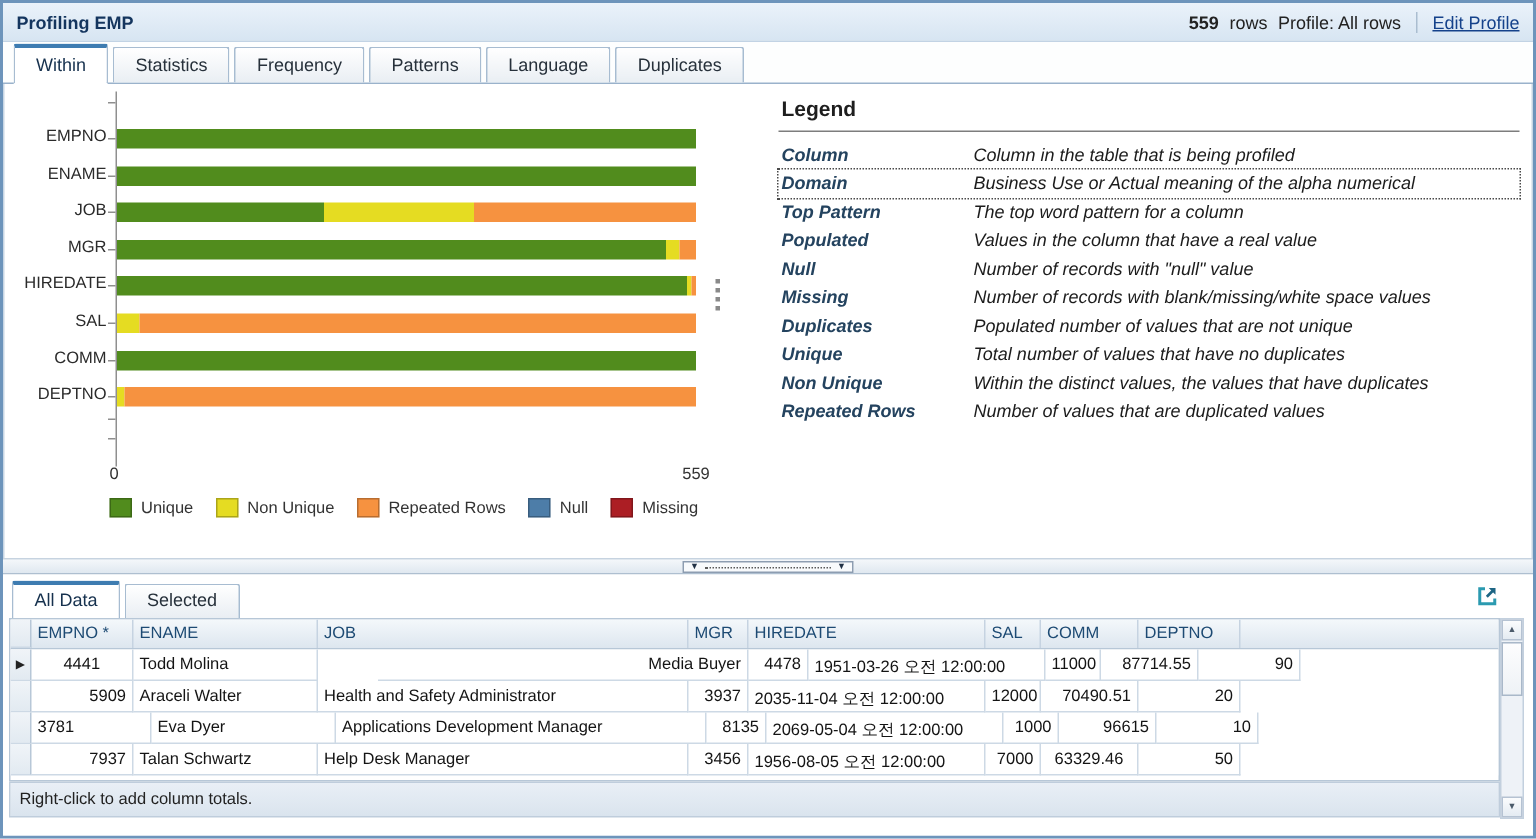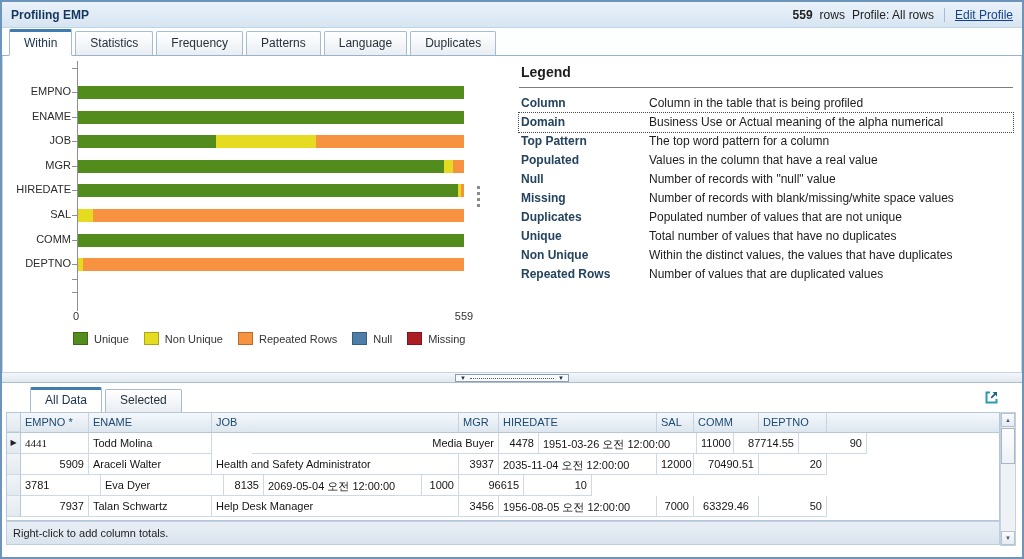--- a/index.html
+++ b/index.html
@@ -42,37 +42,37 @@
     font-size:11px; color:#333; }
   .cleg-item { display:flex; align-items:center; gap:6px; }
   .swatch { width:15px; height:13px; border:1px solid rgba(0,0,0,0.25); }
   .vdots { position:absolute; left:474px; top:130px; display:flex; flex-direction:column; gap:3px; cursor:col-resize; }
   .vdots span { width:3px; height:3px; background:#8a8a8a; display:block; }
 
   
   .legendpanel { position:absolute; left:516px; top:6px; width:494px; }
   .legtitle { font-size:14px; font-weight:bold; color:#1e1e1e; padding:2px 0 7px 2px;
     border-bottom:1px solid #7d7d7d; }
-  .defs { margin-top:6px; }
+  .defs { margin-top:6px;font-style:italic; }
   .defrow { display:flex; padding:2px 2px; font-size:12px; line-height:15px; }
   .defrow.focused { outline:1px dotted #4a4a4a; }
   .defterm { width:128px; font-weight:bold; color:#24435f; flex:none; }
   .defdesc { color:#1c1c1c; }
 
   
   .splitter { position:absolute; top:370px; left:0; right:0; height:11px;
     background:linear-gradient(#f4f7fa,#e0e8f0); border-top:1px solid #c6d3e0; border-bottom:1px solid #aebfd0; cursor:row-resize; }
   .split-handle { position:absolute; left:453px; top:1px; width:114px; height:8px; background:#f8fafc;
     border:1px solid #8d9db1; display:flex; align-items:center; padding:0 4px; }
   .split-arrow { font-size:6px; line-height:6px; color:#223246; }
   .split-dots { flex:1; border-top:1px dotted #5a5a5a; margin:0 4px; height:0; }
 
   
   .bottom { position:absolute; top:381px; left:0; right:0; bottom:0; background:#fff; }
-  .btabs { position:absolute; top:3px; left:6px; display:flex; align-items:flex-end; height:26px;margin-left:22px; }
+  .btabs { position:absolute; top:3px; left:6px; display:flex; align-items:flex-end; height:26px; }
   .btabs .tab { height:23px; line-height:21px; }
   .btabs .tab.active { height:26px; }
   .export { position:absolute; top:6px; right:22px; width:17px; height:17px; cursor:pointer; }
 
   
   .dtable { position:absolute; top:29px; left:4px; width:994px; height:109px;
     border:1px solid #b7c7d7; background:#fff; overflow:hidden; }
   .thead { display:flex; height:20px; background:linear-gradient(#f4f8fb,#dde6ef);
     border-bottom:1px solid #b7c7d7; font-size:11px; color:#1d4a73; }
   .th { padding:3px 4px 0 4px; border-right:1px solid #c6d3e1; white-space:nowrap; overflow:hidden; }
@@ -285,21 +285,21 @@
           <div class="th" style="width: 40px;">MGR</div>
           <div class="th" style="width: 158px;">HIREDATE</div>
           <div class="th" style="width: 37px;">SAL</div>
           <div class="th" style="width: 65px;">COMM</div>
           <div class="th" style="width: 68px;">DEPTNO</div>
           <div class="th filler"></div>
         </div>
       <div id="tbody">
           <div class="trow">
             <div class="sel" style="width: 14px;">▶</div>
-            <div class="td" style="width: 68px; text-align: left; font-family: Liberation Serif, serif;">4441</div>
+            <div class="td" style="width: 68px; text-align: center;">4441</div>
             <div class="td" style="width: 123px; text-align: left;">Todd Molina</div>
             <div class="td" style="width: 247px; text-align: right; margin-left: 40px;">Media Buyer</div>
             <div class="td" style="width: 40px; text-align: right;">4478</div>
             <div class="td" style="width: 158px; text-align: left;">1951-03-26 오전 12:00:00</div>
             <div class="td" style="width: 37px; text-align: center;">11000</div>
             <div class="td" style="width: 65px; text-align: right;">87714.55</div>
             <div class="td" style="width: 68px; text-align: right;">90</div>
             <div class="td filler"></div>
           </div>
           <div class="trow">
@@ -311,20 +311,21 @@
             <div class="td" style="width: 158px; text-align: left;">2035-11-04 오전 12:00:00</div>
             <div class="td" style="width: 37px; text-align: right;">12000</div>
             <div class="td" style="width: 65px; text-align: right;">70490.51</div>
             <div class="td" style="width: 68px; text-align: right;">20</div>
             <div class="td filler"></div>
           </div>
           <div class="trow">
             <div class="sel" style="width: 14px;"></div>
             <div class="td" style="width: 80px; ">3781</div>
             <div class="td" style="width: 123px; text-align: left;">Eva Dyer</div>
+            <div class="td" style="width: 247px; text-align: left;">Applications Development Manager</div>
             <div class="td" style="width: 40px; text-align: right;">8135</div>
             <div class="td" style="width: 158px; text-align: left;">2069-05-04 오전 12:00:00</div>
             <div class="td" style="width: 37px; text-align: right;">1000</div>
             <div class="td" style="width: 65px; text-align: right;">96615</div>
             <div class="td" style="width: 68px; text-align: right;">10</div>
             <div class="td filler"></div>
           </div>
           <div class="trow">
             <div class="sel" style="width: 14px;"></div>
             <div class="td" style="width: 68px; text-align: right;">7937</div>

